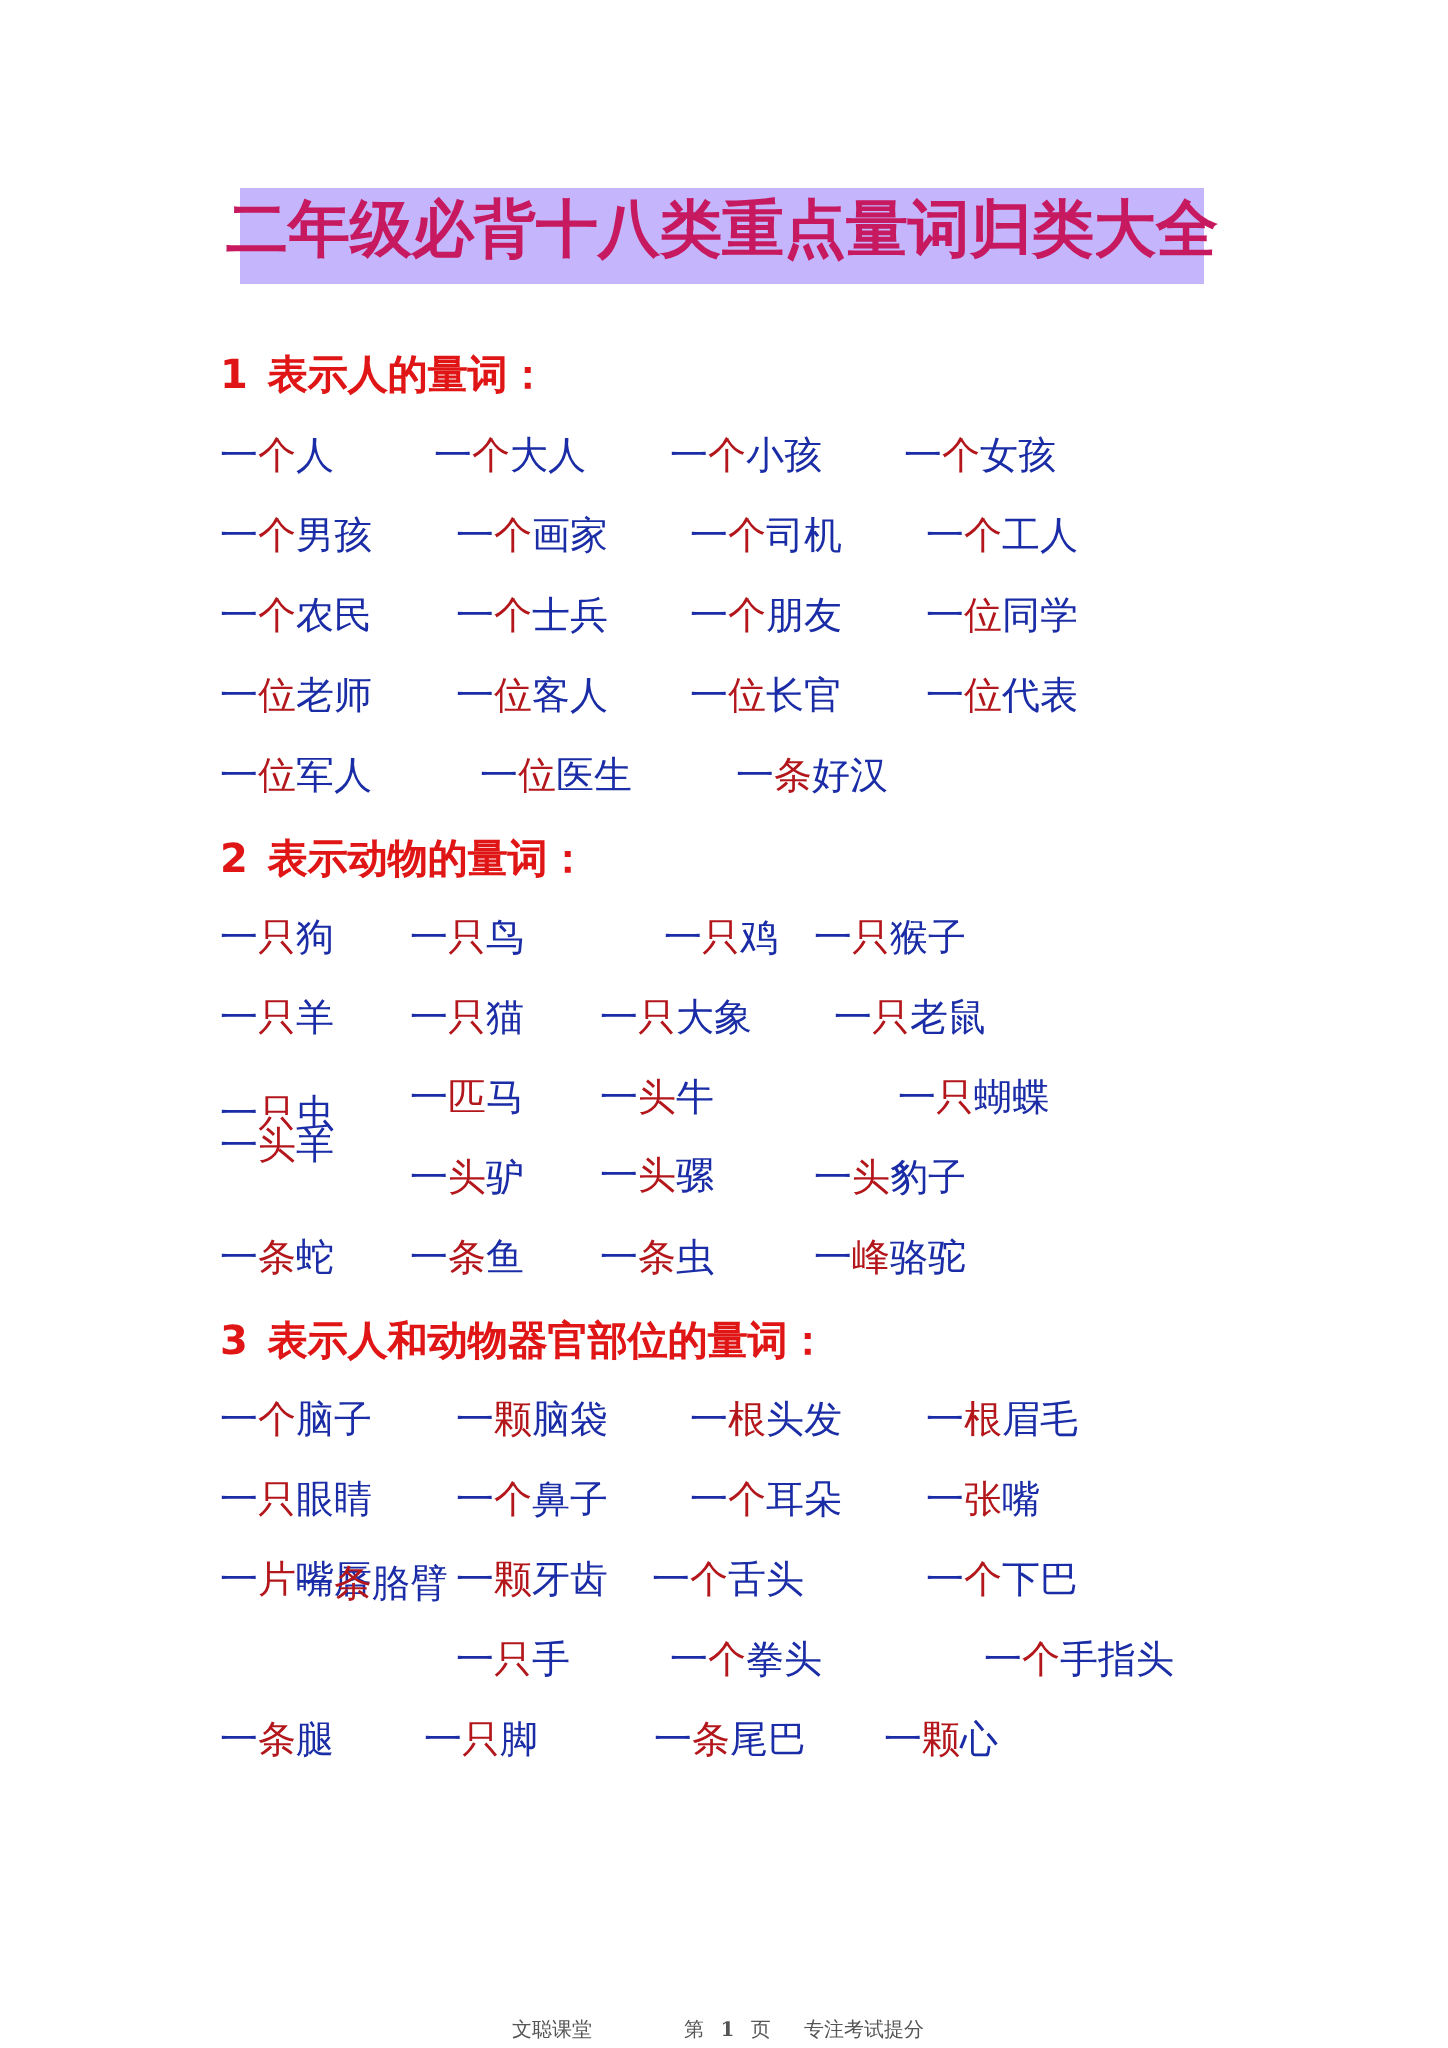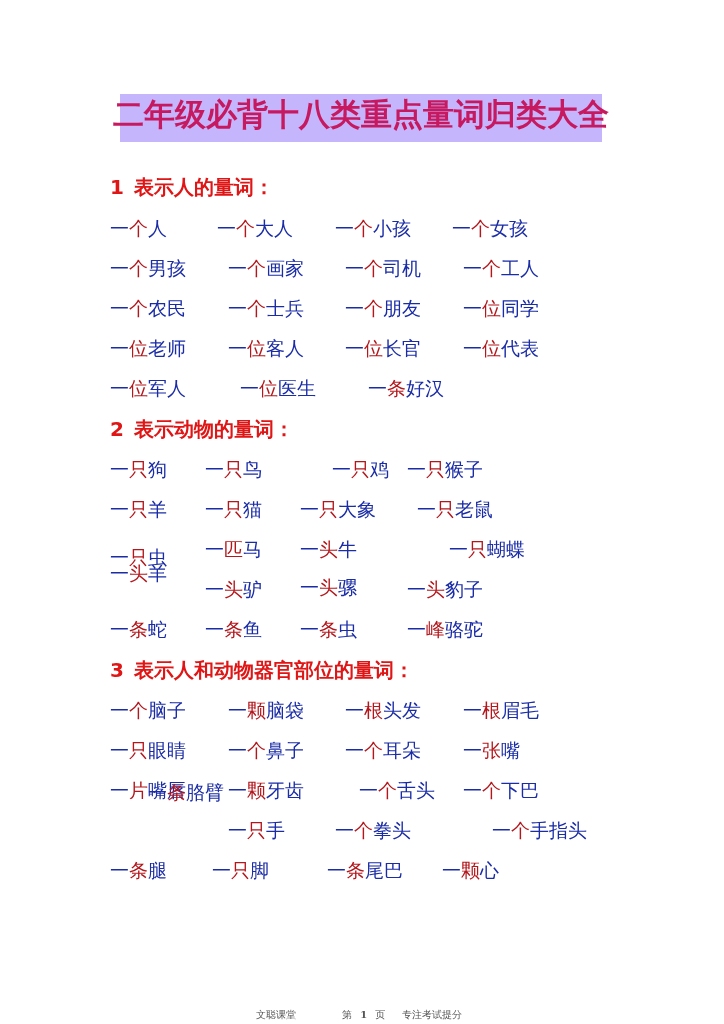--- a/index.html
+++ b/index.html
@@ -84,21 +84,21 @@
     <div class="item" style="top: 697px; left: 110px;"><span class="one">一</span><span class="mw">个</span><span class="noun">脑子</span></div>
     <div class="item" style="top: 697px; left: 228px;"><span class="one">一</span><span class="mw">颗</span><span class="noun">脑袋</span></div>
     <div class="item" style="top: 697px; left: 345px;"><span class="one">一</span><span class="mw">根</span><span class="noun">头发</span></div>
     <div class="item" style="top: 697px; left: 463px;"><span class="one">一</span><span class="mw">根</span><span class="noun">眉毛</span></div>
     <div class="item" style="top: 737px; left: 110px;"><span class="one">一</span><span class="mw">只</span><span class="noun">眼睛</span></div>
     <div class="item" style="top: 737px; left: 228px;"><span class="one">一</span><span class="mw">个</span><span class="noun">鼻子</span></div>
     <div class="item" style="top: 737px; left: 345px;"><span class="one">一</span><span class="mw">个</span><span class="noun">耳朵</span></div>
     <div class="item" style="top: 737px; left: 463px;"><span class="one">一</span><span class="mw">张</span><span class="noun">嘴</span></div>
     <div class="item" style="top: 777px; left: 110px;"><span class="one">一</span><span class="mw">片</span><span class="noun">嘴唇</span></div>
     <div class="item" style="top: 777px; left: 228px;"><span class="one">一</span><span class="mw">颗</span><span class="noun">牙齿</span></div>
-    <div class="item" style="top: 777px; left: 359px; text-align: center;"><span class="one">一</span><span class="mw">个</span><span class="noun">舌头</span></div>
+    <div class="item" style="top: 777px; left: 326px; text-align: center;"><span class="one">一</span><span class="mw">个</span><span class="noun">舌头</span></div>
     <div class="item" style="top: 777px; left: 463px;"><span class="one">一</span><span class="mw">个</span><span class="noun">下巴</span></div>
     <div class="item" style="top: 779px; left: 110px; margin-left: 38px;"><span class="one">一</span><span class="mw">条</span><span class="noun">胳臂</span></div>
     <div class="item" style="top: 817px; left: 228px;"><span class="one">一</span><span class="mw">只</span><span class="noun">手</span></div>
     <div class="item" style="top: 817px; left: 335px;"><span class="one">一</span><span class="mw">个</span><span class="noun">拳头</span></div>
     <div class="item" style="top: 817px; left: 452px; margin-left: 40px;"><span class="one">一</span><span class="mw">个</span><span class="noun">手指头</span></div>
     <div class="item" style="top: 857px; left: 110px;"><span class="one">一</span><span class="mw">条</span><span class="noun">腿</span></div>
     <div class="item" style="top: 857px; left: 212px;"><span class="one">一</span><span class="mw">只</span><span class="noun">脚</span></div>
     <div class="item" style="top: 857px; left: 327px;"><span class="one">一</span><span class="mw">条</span><span class="noun">尾巴</span></div>
     <div class="item" style="top: 857px; left: 442px;"><span class="one">一</span><span class="mw">颗</span><span class="noun">心</span></div>
   </div>

